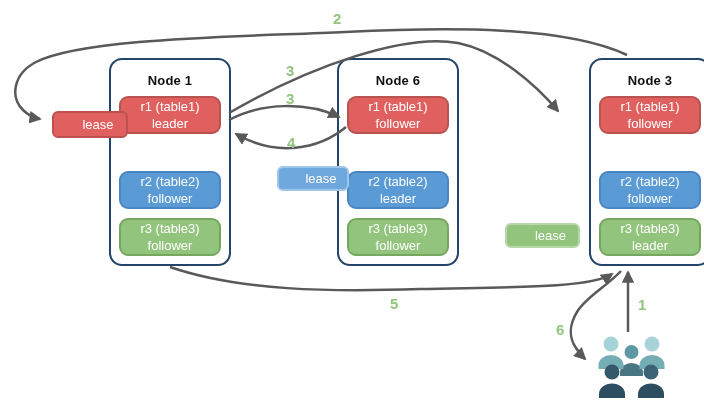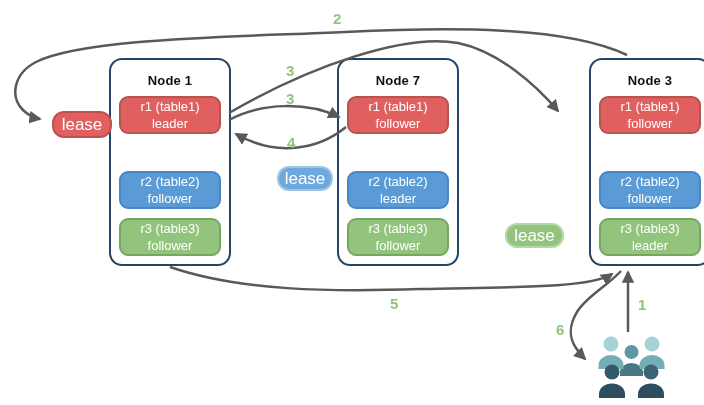--- a/index.html
+++ b/index.html
@@ -20,22 +20,22 @@
   .replica{
     width:98px;height:42px;border-radius:9px;margin-bottom:9px;
     display:flex;flex-direction:column;align-items:center;justify-content:flex-end;
     color:#ffffff;font-size:13px;line-height:17px;text-align:center;
   }
   .rep-red  {background:#e06060;border:2px solid #b85450;}
   .rep-blue {background:#5b9bd5;border:2px solid #4a86c4;margin-top:28px;}
   .rep-green{background:#93c47d;border:2px solid #76a75f;}
   
   .lease{
-    position:absolute;z-index:3;border-radius:12px;
-    color:#ffffff;font-size:17px;display:flex;align-items:center;justify-content:center;
+    position:absolute;z-index:3;border-radius:6px;
+    color:#ffffff;font-size:13px;display:flex;align-items:center;justify-content:center;padding-left:16px;
   }
   .lease-red  {left:52px; top:111px;width:56px;height:23px;background:#e06060;border:2px solid #c0504d;}
   .lease-blue {left:277px;top:166px;width:52px;height:21px;background:#6fa8dc;border:2px solid #9fc5e8;}
   .lease-green{left:505px;top:223px;width:55px;height:21px;background:#93c47d;border:2px solid #b6d7a8;}
   
   .step{
     position:absolute;z-index:4;color:#93c47d;font-weight:bold;font-size:15px;
   }
   .s1{left:638px;top:296px;} .s2{left:333px;top:10px;}
   .s3a{left:286px;top:62px;} .s3b{left:286px;top:90px;}
@@ -82,21 +82,21 @@
       <span>r2 (table2)</span>
       <span>follower</span>
     </div>
     <div class="replica rep-green">
       <span>r3 (table3)</span>
       <span>follower</span>
     </div>
   </div>
 
   <div class="node" style="left:337px;">
-    <div class="node-title">Node 7</div>
+    <div class="node-title">Node 6</div>
     <div class="replica rep-red">
       <span>r1 (table1)</span>
       <span>follower</span>
     </div>
     <div class="replica rep-blue">
       <span>r2 (table2)</span>
       <span>leader</span>
     </div>
     <div class="replica rep-green">
       <span>r3 (table3)</span>

